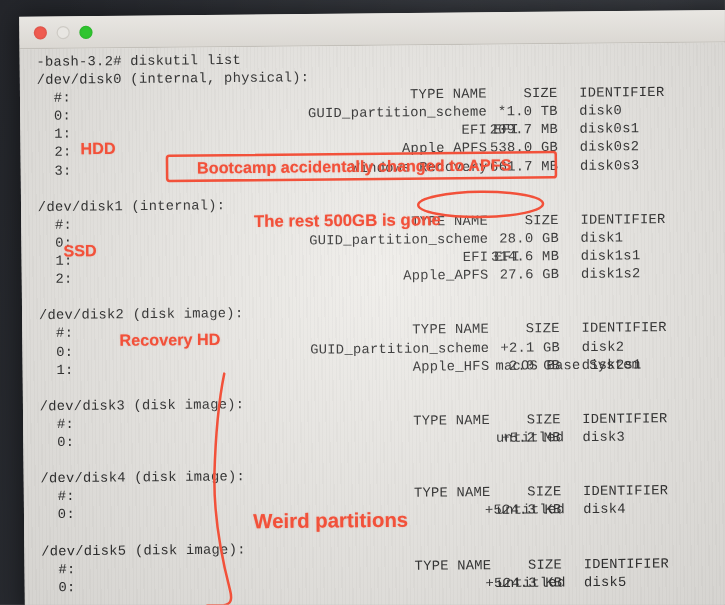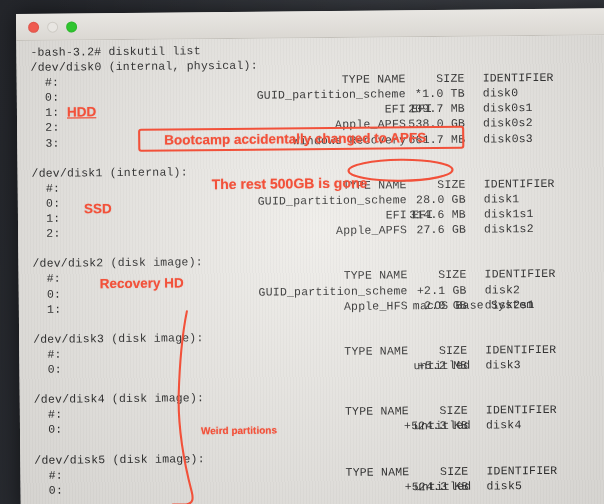--- a/index.html
+++ b/index.html
@@ -77,26 +77,26 @@
   
   #notes{position:absolute;inset:0;z-index:4;pointer-events:none;}
   .note{
     position:absolute;
     color:#f2513a;
     font-family:"Liberation Sans","DejaVu Sans",sans-serif;
     font-weight:600;
     white-space:nowrap;
     text-shadow:0 0 1px rgba(242,81,58,.5);
   }
-  #note-hdd{left:50px;top:64px;font-size:13.5px;text-decoration:underline;}
+  #note-hdd{left:50px;top:76px;font-size:13.5px;}
   #note-bootcamp{left:147px;top:93px;font-size:13.5px;}
   #note-rest{left:194px;top:137px;font-size:14px;}
-  #note-ssd{left:66px;top:161px;font-size:13.5px;text-align:center;}
+  #note-ssd{left:35px;top:161px;font-size:13.5px;text-align:center;}
   #note-recovery{left:33px;top:236px;font-size:13.5px;margin-left:48px;}
-  #note-weird{left:181px;top:386px;font-size:10px;}
+  #note-weird{left:191px;top:386px;font-size:17px;}
   #ink{position:absolute;inset:0;}
 </style>
 </head>
 <body>
 
 <div id="backdrop"></div>
 
 <div id="window">
 
   <div id="titlebar">

